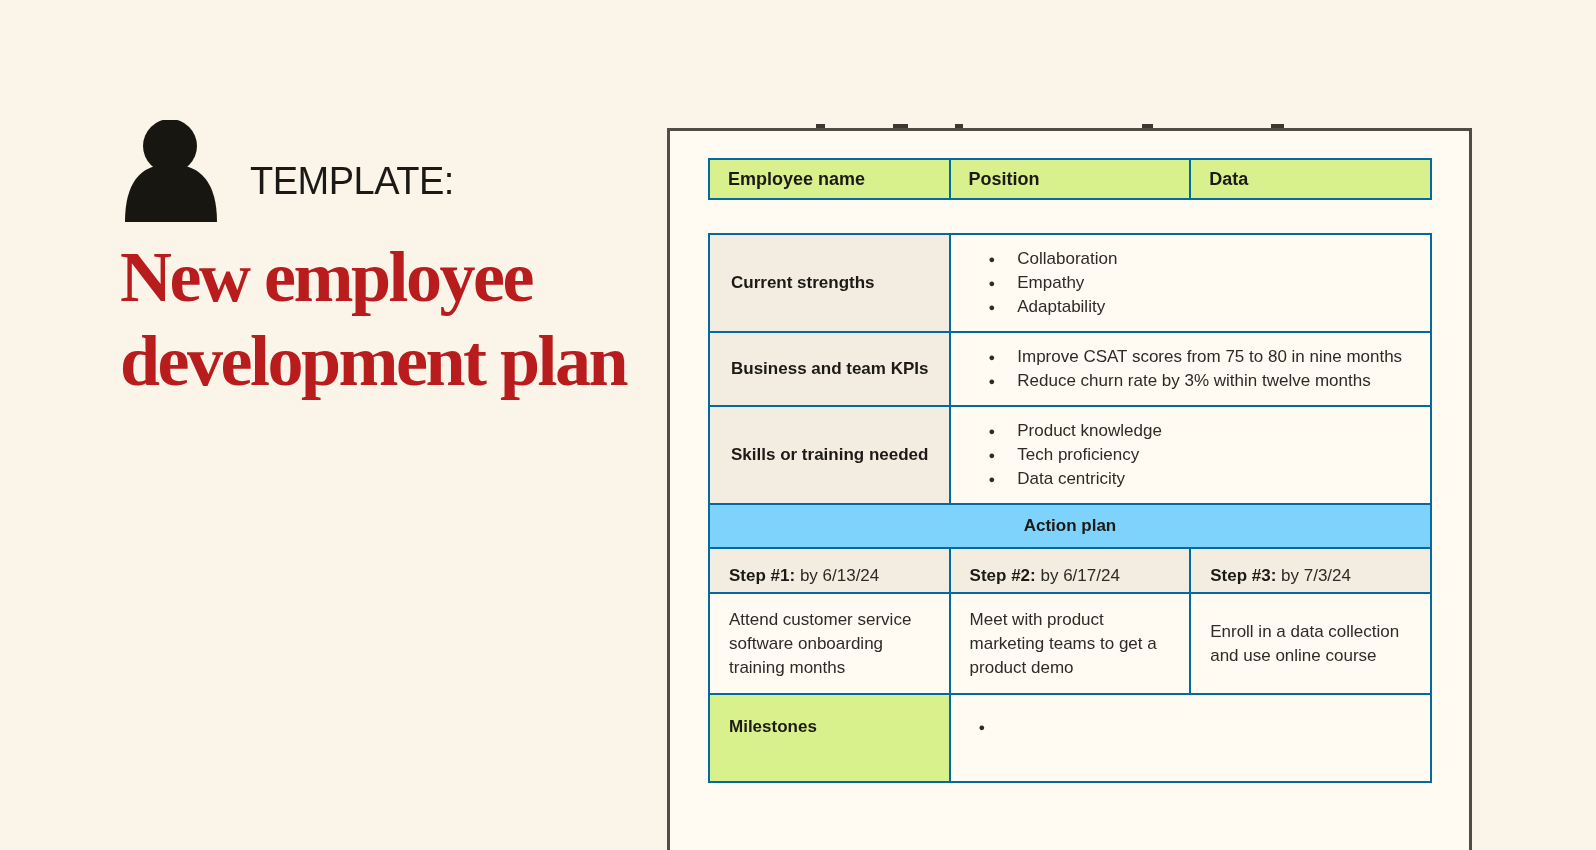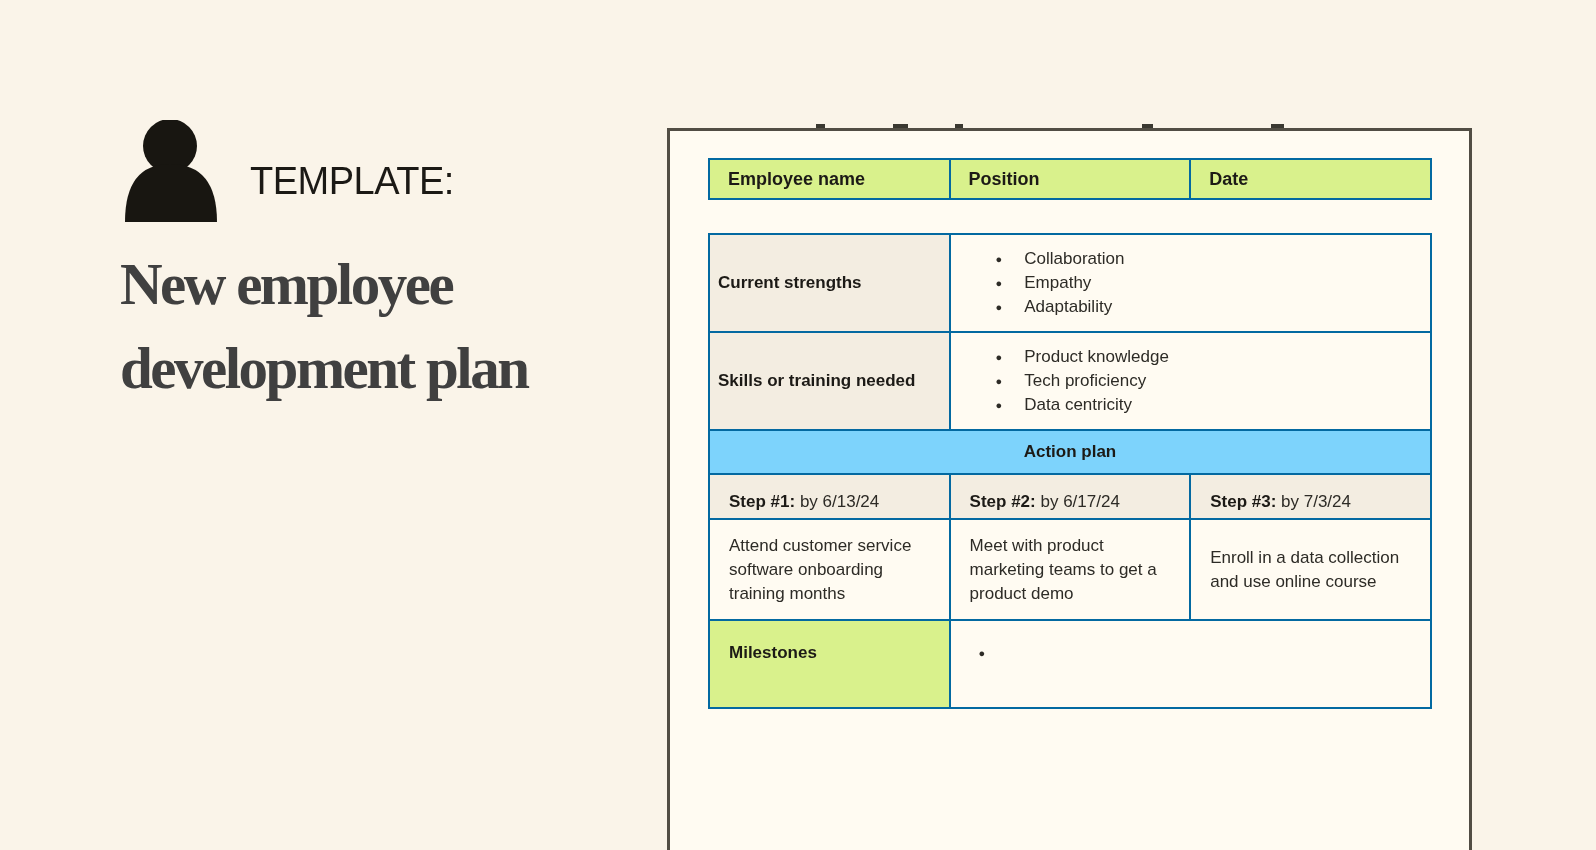--- a/index.html
+++ b/index.html
@@ -20,25 +20,25 @@
     font-size: 38px;
     font-weight: normal;
     letter-spacing: -0.5px;
     color: #1b1915;
     margin-left: 30px;
     margin-top: 40px;
   }
   .page-title {
     font-family: "Liberation Serif", serif;
     font-weight: bold;
-    font-size: 59px;
+    font-size: 72px;
     line-height: 84px;
     letter-spacing: -2.5px;
-    color: #404040;
-    margin-top: 20px;
+    color: #b91c1c;
+    margin-top: 13px;
     width: 560px;
   }
 
   
   .template-card {
     position: absolute;
     left: 667px;
     top: 128px;
     width: 805px;
     height: 800px;
@@ -67,24 +67,24 @@
   .info-data td { height: 57px; color: #2d2b26; line-height: 24px; }
 
   .table-gap { height: 33px; }
 
   
   .dev-table td { font-size: 17px; }
   .label-cell {
     background: #f3ede1;
     font-weight: bold;
     color: #1c1a16;
-    padding: 10px 12px 10px 8px;
+    padding: 10px 12px 10px 21px;
     line-height: 22px;
   }
-  .bullet-cell { background: #fffbf2; padding: 12px 17px; }
+  .bullet-cell { background: #fffbf2; padding: 12px 10px; }
   .bullet-list { list-style: none; }
   .bullet-item {
     display: flex;
     align-items: flex-start;
     color: #2d2b26;
     line-height: 24px;
   }
   .bullet-item::before {
     content: "●";
     font-size: 11px;
@@ -160,21 +160,21 @@
   <div class="crop-mark" style="left:1142px; width:11px;"></div>
   <div class="crop-mark" style="left:1271px; width:13px;"></div>
 
   <div class="template-card">
 
     <table class="info-table">
       <tbody>
           <tr class="info-head">
         <td>Employee name</td>
         <td>Position</td>
-        <td>Date</td>
+        <td>Data</td>
       </tr>
     </tbody>
       </table>
 
     <div class="table-gap"></div>
 
     <table class="dev-table">
       <colgroup>
           <col style="width:240.6px">
           <col style="width:240.6px">
@@ -186,20 +186,29 @@
         <td class="label-cell">Current strengths</td>
         <td class="bullet-cell" colspan="2">
           <ul class="bullet-list">
             <li class="bullet-item">Collaboration</li>
             <li class="bullet-item">Empathy</li>
             <li class="bullet-item">Adaptability</li>
           </ul>
         </td>
       </tr>
 
+      <tr class="row-kpis">
+        <td class="label-cell">Business and team KPIs</td>
+        <td class="bullet-cell" colspan="2">
+          <ul class="bullet-list">
+            <li class="bullet-item">Improve CSAT scores from 75 to 80 in nine months</li>
+            <li class="bullet-item">Reduce churn rate by 3% within twelve months</li>
+          </ul>
+        </td>
+      </tr>
 
 
       <tr class="row-skills">
         <td class="label-cell">Skills or training needed</td>
         <td class="bullet-cell" colspan="2">
           <ul class="bullet-list">
             <li class="bullet-item">Product knowledge</li>
             <li class="bullet-item">Tech proficiency</li>
             <li class="bullet-item">Data centricity</li>
           </ul>

